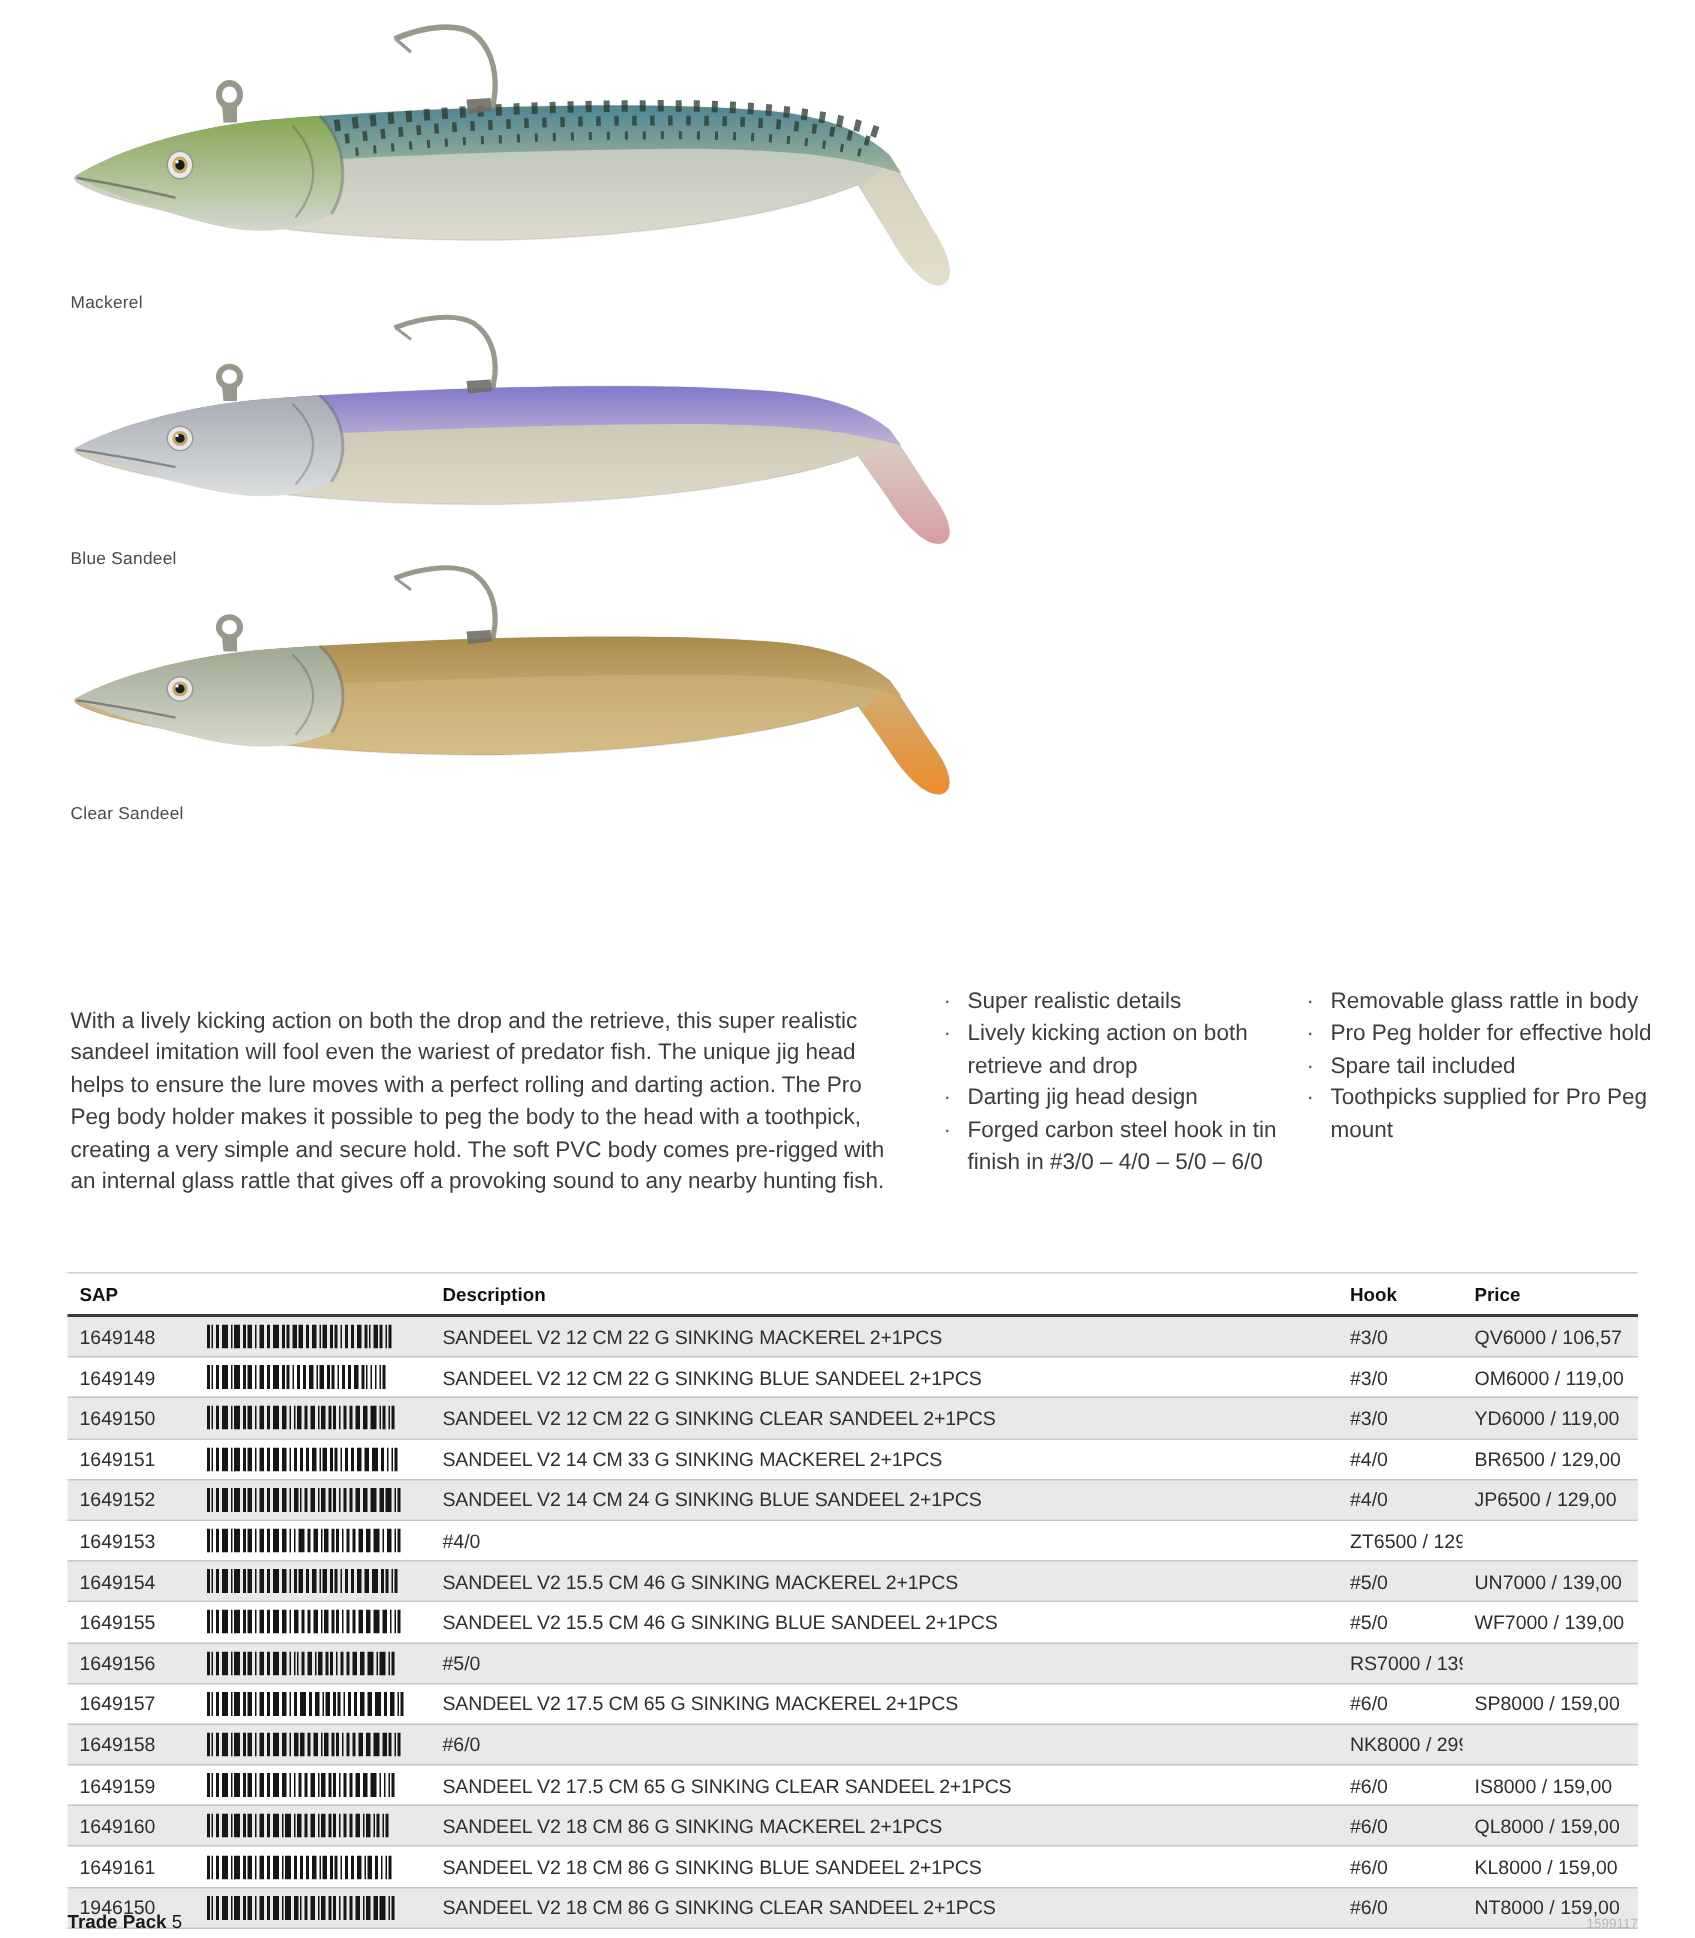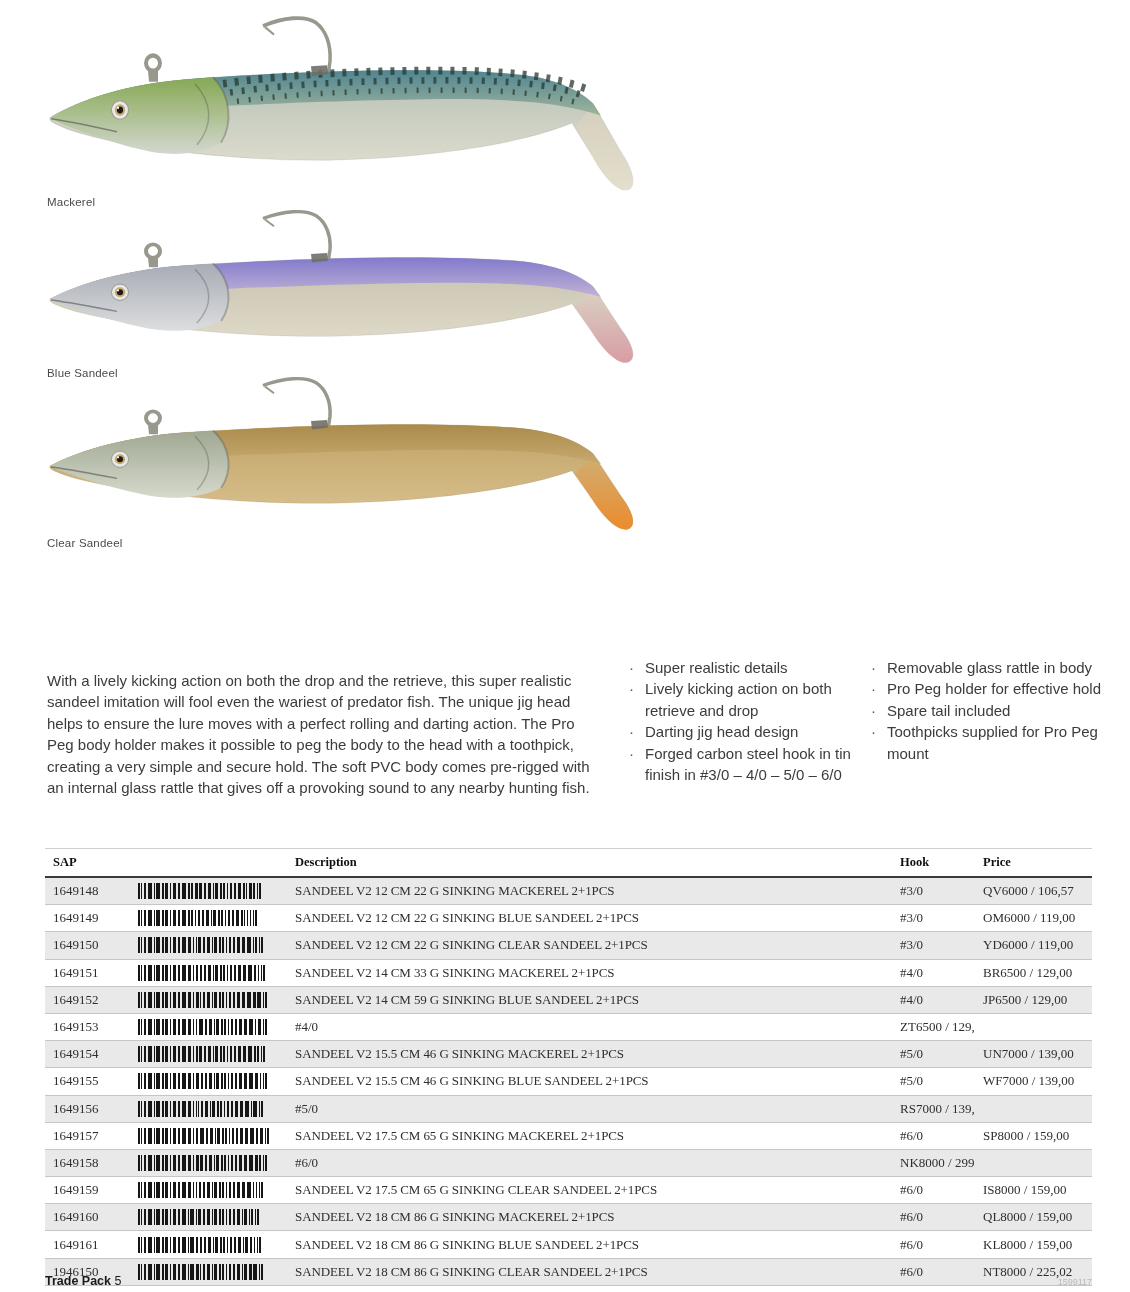--- a/index.html
+++ b/index.html
@@ -35,21 +35,20 @@
   #feat2{left:871px;width:242px;}
   .feat li{display:flex;gap:11px;align-items:flex-start;}
   .feat .dot{color:#555;line-height:21.4px;}
 
   
   .ptable{position:absolute;left:45px;top:848px;width:1047px;border-top:1px solid #cfcfcf;}
   .t-head,.t-row{
     display:grid;
     grid-template-columns:85px 157px 605px 83px 1fr;
     align-items:center;
-    font-family:Liberation Serif, serif;
   }
   .t-head{height:27px;font-size:12.5px;font-weight:bold;color:#111;border-bottom:2px solid #3a3a3a;}
   .t-row{height:26.2px;font-size:13px;color:#2e2e2e;border-top:1px solid #c6c6c6;}
   .t-row:first-of-type{border-top:none;}
   .t-body .t-row:last-child{border-bottom:1px solid #c6c6c6;}
   .t-row.shade{background:#e9e9e9;}
   .cell{padding-left:8px;white-space:nowrap;overflow:hidden;}
   .c-desc{letter-spacing:-.1px;}
   .c-bar{height:16px;line-height:0;}
   .c-bar i{display:inline-block;height:16px;background:#161616;vertical-align:top;}
@@ -268,21 +267,21 @@
       <div class="t-row">
     <div class="cell c-sap">1649151</div>
     <div class="cell c-bar"><i style="width:2px;margin-right:1px"></i><i style="width:1px;margin-right:2px"></i><i style="width:2px;margin-right:2px"></i><i style="width:4px;margin-right:2px"></i><i style="width:1px;margin-right:1px"></i><i style="width:4px;margin-right:2px"></i><i style="width:2px;margin-right:1px"></i><i style="width:3px;margin-right:2px"></i><i style="width:1px;margin-right:2px"></i><i style="width:3px;margin-right:2px"></i><i style="width:2px;margin-right:2px"></i><i style="width:4px;margin-right:2px"></i><i style="width:3px;margin-right:2px"></i><i style="width:1px;margin-right:2px"></i><i style="width:2px;margin-right:2px"></i><i style="width:2px;margin-right:2px"></i><i style="width:2px;margin-right:2px"></i><i style="width:3px;margin-right:2px"></i><i style="width:1px;margin-right:1px"></i><i style="width:3px;margin-right:2px"></i><i style="width:2px;margin-right:1px"></i><i style="width:2px;margin-right:2px"></i><i style="width:1px;margin-right:2px"></i><i style="width:2px;margin-right:2px"></i><i style="width:2px;margin-right:2px"></i><i style="width:3px;margin-right:2px"></i><i style="width:3px;margin-right:2px"></i><i style="width:4px;margin-right:2px"></i><i style="width:2px;margin-right:2px"></i><i style="width:1px;margin-right:2px"></i><i style="width:1px;margin-right:1px"></i><i style="width:2px;margin-right:0px"></i></div>
     <div class="cell c-desc">SANDEEL V2 14 CM 33 G SINKING MACKEREL 2+1PCS</div>
     <div class="cell c-hook">#4/0</div>
     <div class="cell c-price">BR6500 / 129,00</div>
   </div>
       <div class="t-row shade">
     <div class="cell c-sap">1649152</div>
     <div class="cell c-bar"><i style="width:2px;margin-right:1px"></i><i style="width:1px;margin-right:2px"></i><i style="width:2px;margin-right:2px"></i><i style="width:4px;margin-right:2px"></i><i style="width:1px;margin-right:1px"></i><i style="width:4px;margin-right:2px"></i><i style="width:2px;margin-right:1px"></i><i style="width:3px;margin-right:2px"></i><i style="width:1px;margin-right:2px"></i><i style="width:3px;margin-right:2px"></i><i style="width:2px;margin-right:2px"></i><i style="width:4px;margin-right:2px"></i><i style="width:3px;margin-right:2px"></i><i style="width:1px;margin-right:2px"></i><i style="width:3px;margin-right:1px"></i><i style="width:1px;margin-right:2px"></i><i style="width:2px;margin-right:2px"></i><i style="width:3px;margin-right:2px"></i><i style="width:1px;margin-right:1px"></i><i style="width:3px;margin-right:2px"></i><i style="width:2px;margin-right:1px"></i><i style="width:2px;margin-right:2px"></i><i style="width:1px;margin-right:2px"></i><i style="width:2px;margin-right:2px"></i><i style="width:2px;margin-right:2px"></i><i style="width:3px;margin-right:2px"></i><i style="width:3px;margin-right:2px"></i><i style="width:4px;margin-right:2px"></i><i style="width:3px;margin-right:1px"></i><i style="width:4px;margin-right:2px"></i><i style="width:1px;margin-right:1px"></i><i style="width:2px;margin-right:0px"></i></div>
-    <div class="cell c-desc">SANDEEL V2 14 CM 59 G SINKING BLUE SANDEEL 2+1PCS</div>
+    <div class="cell c-desc">SANDEEL V2 14 CM 24 G SINKING BLUE SANDEEL 2+1PCS</div>
     <div class="cell c-hook">#4/0</div>
     <div class="cell c-price">JP6500 / 129,00</div>
   </div>
       <div class="t-row">
     <div class="cell c-sap">1649153</div>
     <div class="cell c-bar"><i style="width:2px;margin-right:1px"></i><i style="width:1px;margin-right:2px"></i><i style="width:2px;margin-right:2px"></i><i style="width:4px;margin-right:2px"></i><i style="width:1px;margin-right:1px"></i><i style="width:4px;margin-right:2px"></i><i style="width:2px;margin-right:1px"></i><i style="width:3px;margin-right:2px"></i><i style="width:1px;margin-right:2px"></i><i style="width:3px;margin-right:2px"></i><i style="width:2px;margin-right:2px"></i><i style="width:4px;margin-right:2px"></i><i style="width:3px;margin-right:2px"></i><i style="width:1px;margin-right:2px"></i><i style="width:1px;margin-right:2px"></i><i style="width:4px;margin-right:2px"></i><i style="width:2px;margin-right:2px"></i><i style="width:3px;margin-right:2px"></i><i style="width:1px;margin-right:1px"></i><i style="width:3px;margin-right:2px"></i><i style="width:2px;margin-right:1px"></i><i style="width:2px;margin-right:2px"></i><i style="width:1px;margin-right:2px"></i><i style="width:2px;margin-right:2px"></i><i style="width:2px;margin-right:2px"></i><i style="width:3px;margin-right:2px"></i><i style="width:3px;margin-right:2px"></i><i style="width:4px;margin-right:2px"></i><i style="width:1px;margin-right:2px"></i><i style="width:3px;margin-right:2px"></i><i style="width:1px;margin-right:1px"></i><i style="width:2px;margin-right:0px"></i></div>
     <div class="cell c-hook">#4/0</div>
     <div class="cell c-price">ZT6500 / 129,00</div>
   </div>
       <div class="t-row shade">
@@ -337,21 +336,21 @@
     <div class="cell c-bar"><i style="width:2px;margin-right:1px"></i><i style="width:1px;margin-right:2px"></i><i style="width:2px;margin-right:2px"></i><i style="width:4px;margin-right:2px"></i><i style="width:1px;margin-right:1px"></i><i style="width:4px;margin-right:2px"></i><i style="width:2px;margin-right:1px"></i><i style="width:3px;margin-right:2px"></i><i style="width:1px;margin-right:2px"></i><i style="width:3px;margin-right:2px"></i><i style="width:2px;margin-right:2px"></i><i style="width:4px;margin-right:2px"></i><i style="width:1px;margin-right:1px"></i><i style="width:4px;margin-right:2px"></i><i style="width:2px;margin-right:2px"></i><i style="width:2px;margin-right:2px"></i><i style="width:2px;margin-right:2px"></i><i style="width:3px;margin-right:2px"></i><i style="width:1px;margin-right:1px"></i><i style="width:3px;margin-right:2px"></i><i style="width:2px;margin-right:1px"></i><i style="width:2px;margin-right:2px"></i><i style="width:1px;margin-right:2px"></i><i style="width:2px;margin-right:2px"></i><i style="width:2px;margin-right:2px"></i><i style="width:3px;margin-right:2px"></i><i style="width:1px;margin-right:1px"></i><i style="width:3px;margin-right:2px"></i><i style="width:2px;margin-right:2px"></i><i style="width:1px;margin-right:2px"></i><i style="width:1px;margin-right:1px"></i><i style="width:2px;margin-right:0px"></i></div>
     <div class="cell c-desc">SANDEEL V2 18 CM 86 G SINKING BLUE SANDEEL 2+1PCS</div>
     <div class="cell c-hook">#6/0</div>
     <div class="cell c-price">KL8000 / 159,00</div>
   </div>
       <div class="t-row shade">
     <div class="cell c-sap">1946150</div>
     <div class="cell c-bar"><i style="width:2px;margin-right:1px"></i><i style="width:1px;margin-right:2px"></i><i style="width:2px;margin-right:2px"></i><i style="width:4px;margin-right:2px"></i><i style="width:1px;margin-right:1px"></i><i style="width:4px;margin-right:2px"></i><i style="width:2px;margin-right:1px"></i><i style="width:3px;margin-right:2px"></i><i style="width:1px;margin-right:2px"></i><i style="width:3px;margin-right:2px"></i><i style="width:2px;margin-right:2px"></i><i style="width:4px;margin-right:2px"></i><i style="width:1px;margin-right:1px"></i><i style="width:4px;margin-right:2px"></i><i style="width:3px;margin-right:1px"></i><i style="width:1px;margin-right:2px"></i><i style="width:2px;margin-right:2px"></i><i style="width:3px;margin-right:2px"></i><i style="width:1px;margin-right:1px"></i><i style="width:3px;margin-right:2px"></i><i style="width:2px;margin-right:1px"></i><i style="width:2px;margin-right:2px"></i><i style="width:1px;margin-right:2px"></i><i style="width:2px;margin-right:2px"></i><i style="width:2px;margin-right:2px"></i><i style="width:3px;margin-right:2px"></i><i style="width:1px;margin-right:1px"></i><i style="width:3px;margin-right:2px"></i><i style="width:3px;margin-right:1px"></i><i style="width:4px;margin-right:2px"></i><i style="width:1px;margin-right:1px"></i><i style="width:2px;margin-right:0px"></i></div>
     <div class="cell c-desc">SANDEEL V2 18 CM 86 G SINKING CLEAR SANDEEL 2+1PCS</div>
     <div class="cell c-hook">#6/0</div>
-    <div class="cell c-price">NT8000 / 225,02</div>
+    <div class="cell c-price">NT8000 / 159,00</div>
   </div>
     </div>
 </div>
 
 <div class="pfooter">
   <div class="tp"><b>Trade Pack</b> <span>5</span></div>
   <div class="doc-code">1599117</div>
 </div>
 
 </body></html>

